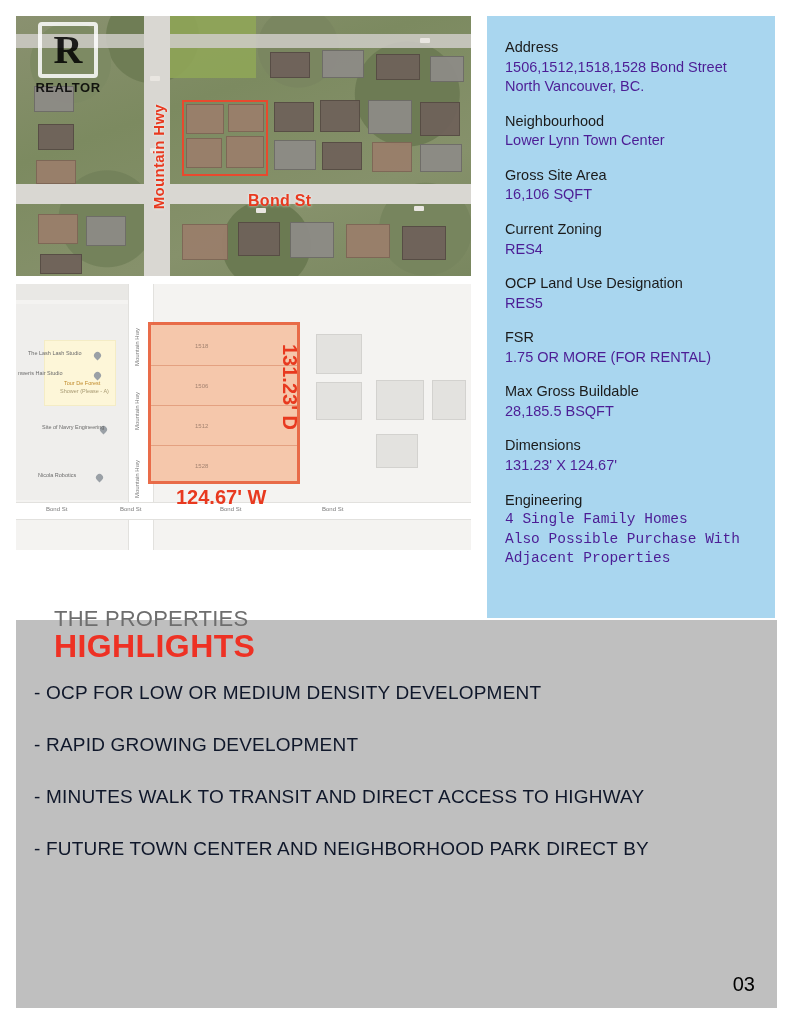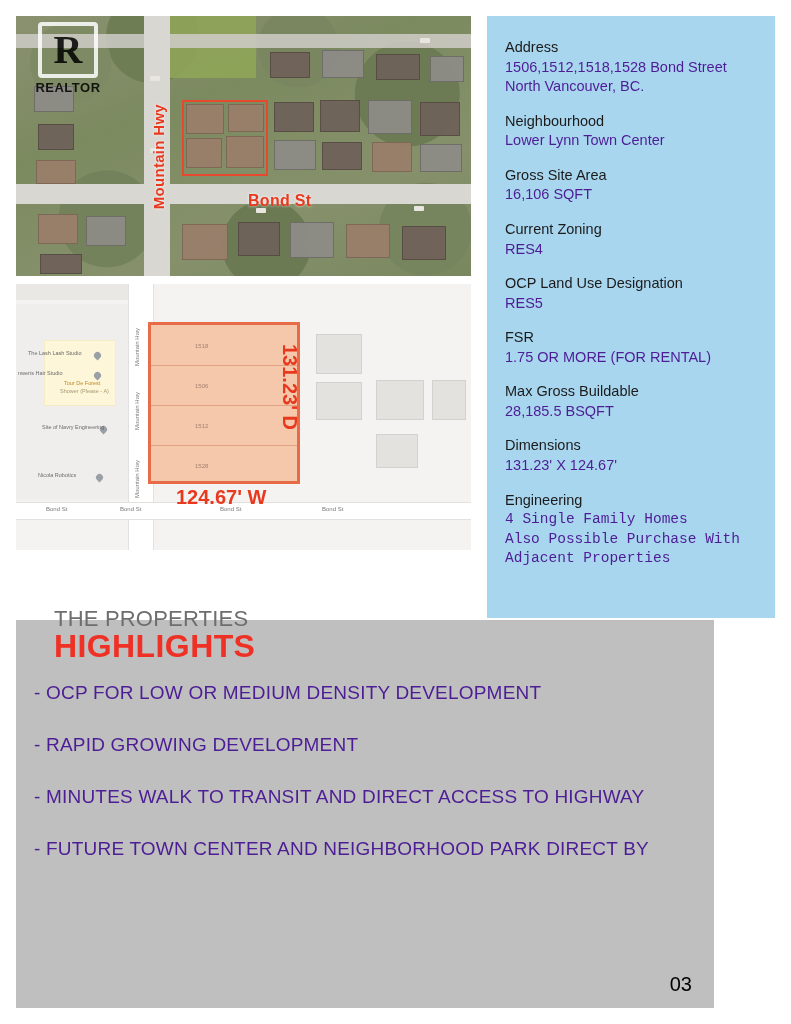--- a/index.html
+++ b/index.html
@@ -253,21 +253,21 @@
     font-size: 14.5px;
     color: #4c1d95;
     line-height: 1.35;
   }
 
   
   .highlights {
     position: absolute;
     left: 16px;
     top: 620px;
-    width: 698px;
+    width: 761px;
     height: 388px;
     background: #bfbfbf;
   }
   .hl-eyebrow {
     position: absolute;
     left: 38px;
     top: -14px;
     font-size: 22px;
     color: #6e6e6e;
     letter-spacing: .2px;
@@ -281,21 +281,21 @@
     color: #ee3124;
     letter-spacing: .4px;
   }
   .hl-list {
     position: absolute;
     left: 18px;
     top: 62px;
     right: 18px;
   }
   .hl-item {
-    color: #4c1d95;
+    color: #0f172a;
     font-size: 19px;
     margin-bottom: 30px;
     letter-spacing: .2px;
   }
   .page-num {
     position: absolute;
     right: 22px;
     bottom: 12px;
     color: #000000;
     font-size: 20px;

